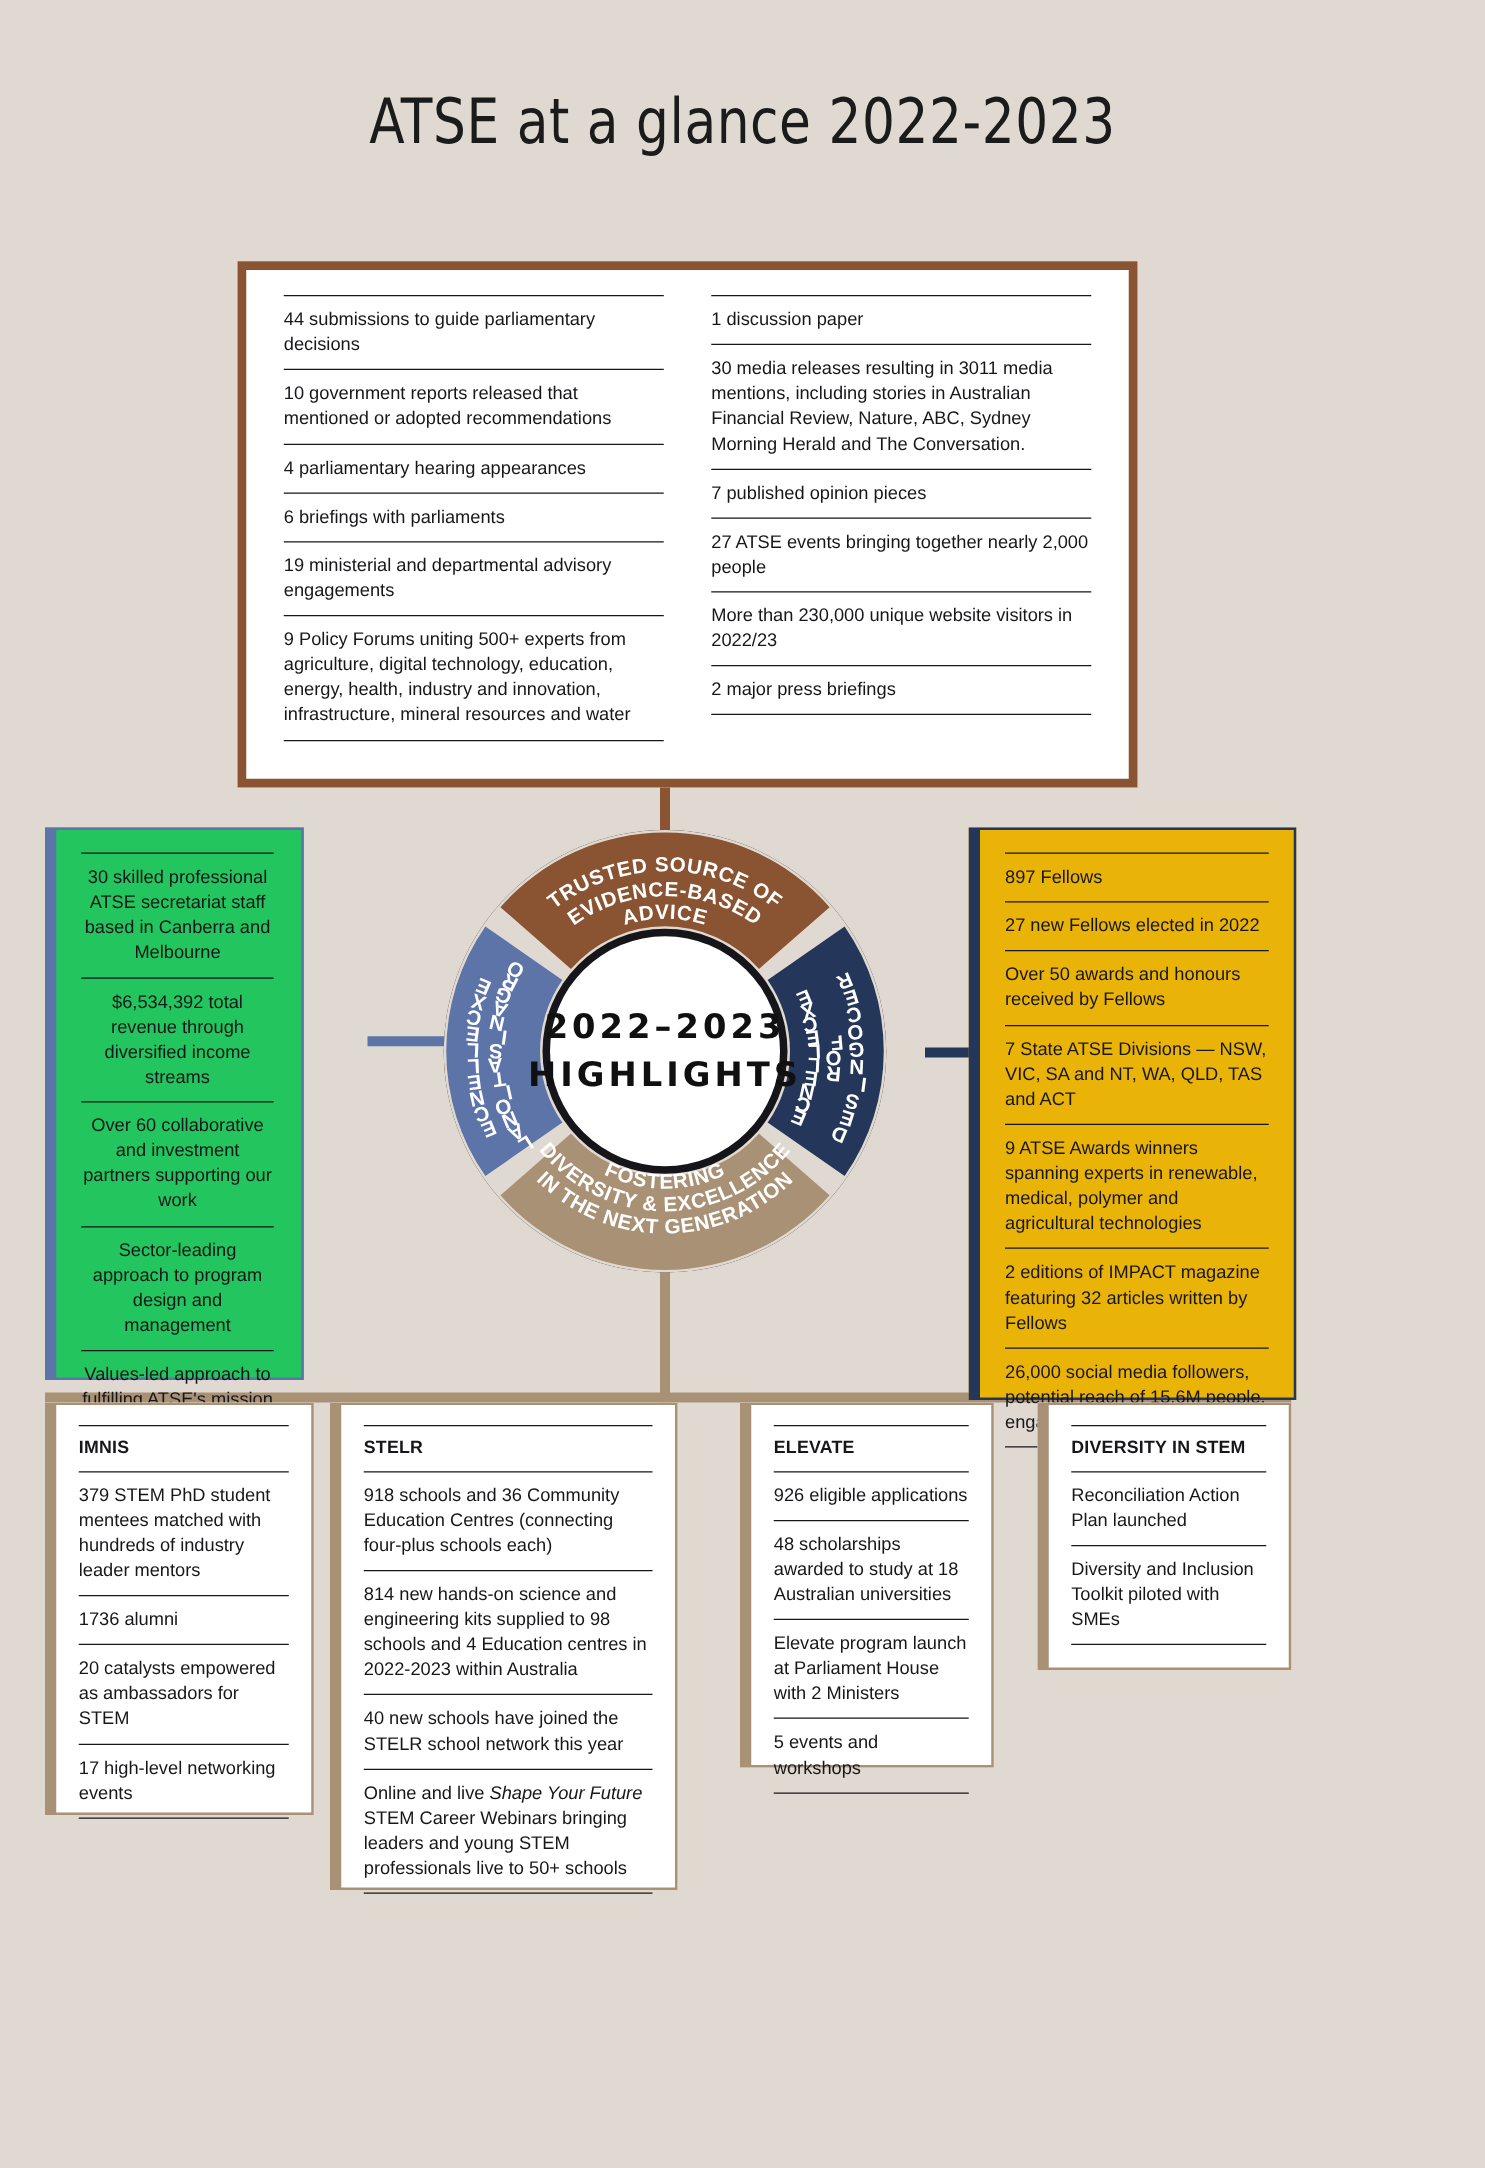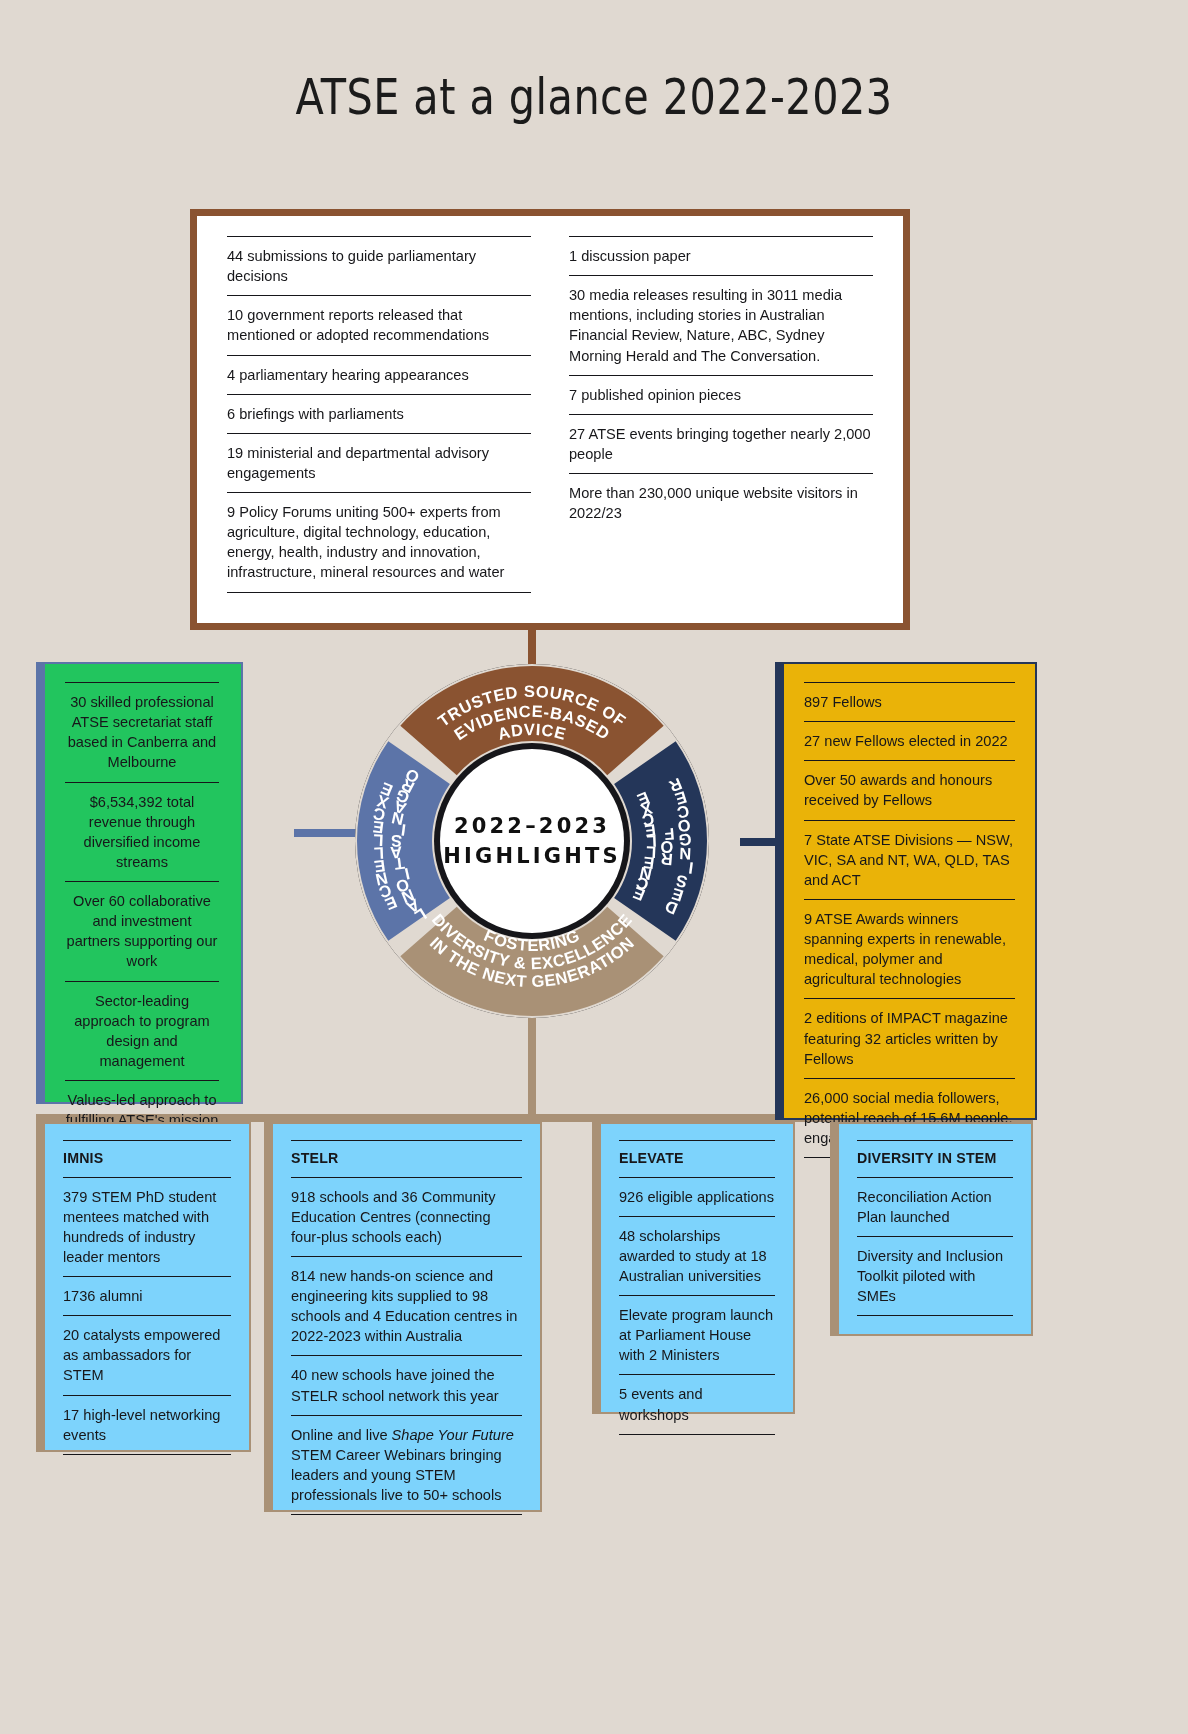--- a/index.html
+++ b/index.html
@@ -71,21 +71,21 @@
     background: #eab308;
     border-left: 9px solid #243659;
     border-top: 2px solid #243659;
     border-right: 2px solid #243659;
     border-bottom: 2px solid #243659;
   }
   #right-box .pad { padding: 18px 20px 0 20px; }
 
   
   .bottom-box {
-    position: absolute; background: #7dd3fc;
+    position: absolute; background: #ffffff;
     border-left: 9px solid #a99176;
     border-top: 2px solid #a99176;
     border-right: 2px solid #a99176;
     border-bottom: 2px solid #a99176;
   }
   .bottom-box .pad { padding: 16px 18px 0 18px; }
   #box-imnis   { left: 36px;  top: 1122px; width: 215px; height: 330px; }
   #box-stelr   { left: 264px; top: 1122px; width: 278px; height: 390px; }
   #box-elevate { left: 592px; top: 1122px; width: 203px; height: 292px; }
   #box-div     { left: 830px; top: 1122px; width: 203px; height: 214px; }
@@ -105,21 +105,21 @@
     font-family: "Liberation Sans", sans-serif;
     font-weight: bold; fill: #ffffff;
     font-size: 16.5px; letter-spacing: 0.6px;
   }
   #center-text {
     position: absolute; left: 0; top: 0; width: 372px; height: 372px;
     display: flex; flex-direction: column; align-items: center; justify-content: center;
     pointer-events: none;
   }
   #center-text span {
-    font-weight: bold; font-size: 21px; letter-spacing: 3.2px;
+    font-weight: bold; font-size: 27px; letter-spacing: 3.2px;
     color: #101010; line-height: 1.45;
     font-family: "DejaVu Sans", sans-serif;
   }
 </style>
 </head>
 <body>
 
 <div id="stage">
 
   <h1 class="title">ATSE at a glance 2022-2023</h1>
@@ -142,20 +142,21 @@
             <li class="last-rule">9 Policy Forums uniting 500+ experts from agriculture, digital technology, education, energy, health, industry and innovation, infrastructure, mineral resources and water</li>
           </ul>
       </div>
       <div class="col">
         <ul class="rows" id="top-right-list">
             <li>1 discussion paper</li>
             <li>30 media releases resulting in 3011 media mentions, including stories in Australian Financial Review, Nature, ABC, Sydney Morning Herald and The Conversation.</li>
             <li>7 published opinion pieces</li>
             <li>27 ATSE events bringing together nearly 2,000 people</li>
             <li>More than 230,000 unique website visitors in 2022/23</li>
+            <li class="last-rule">2 major press briefings</li>
           </ul>
       </div>
     </div>
   </div>
 
   <div class="panel" id="left-box">
     <div class="pad">
       <ul class="rows" id="left-list">
           <li>30 skilled professional ATSE secretariat staff based in Canberra and Melbourne</li>
           <li>$6,534,392 total revenue through diversified income streams</li>

